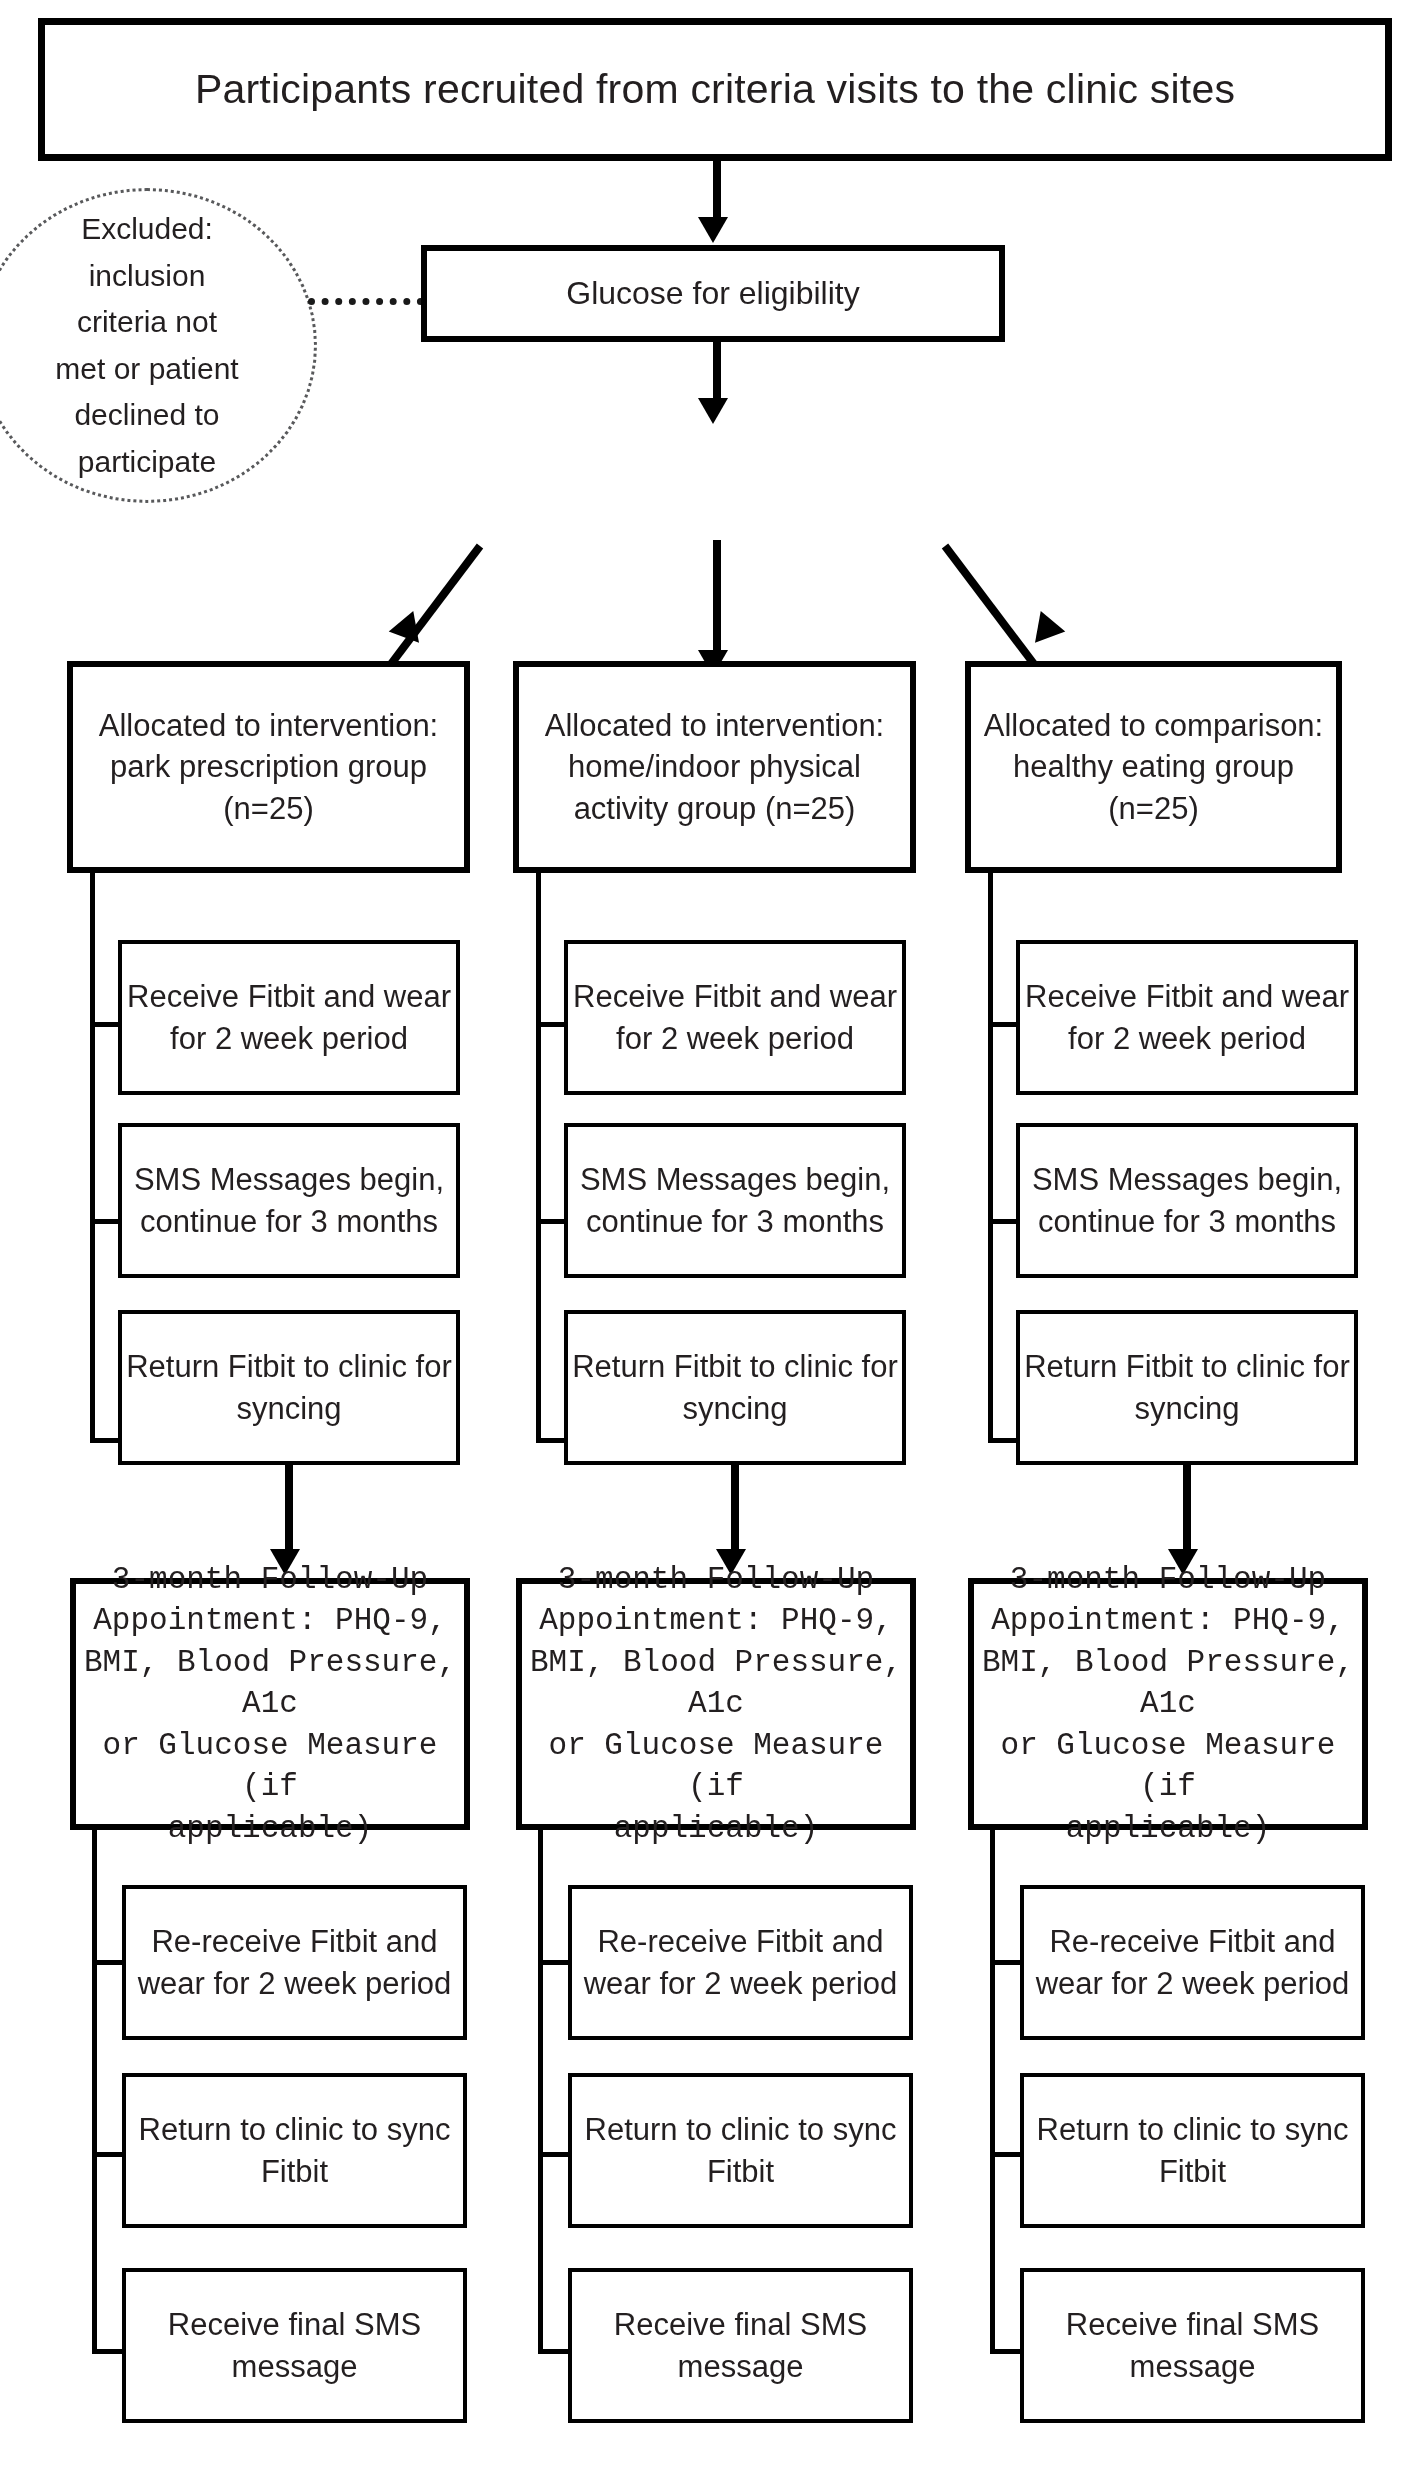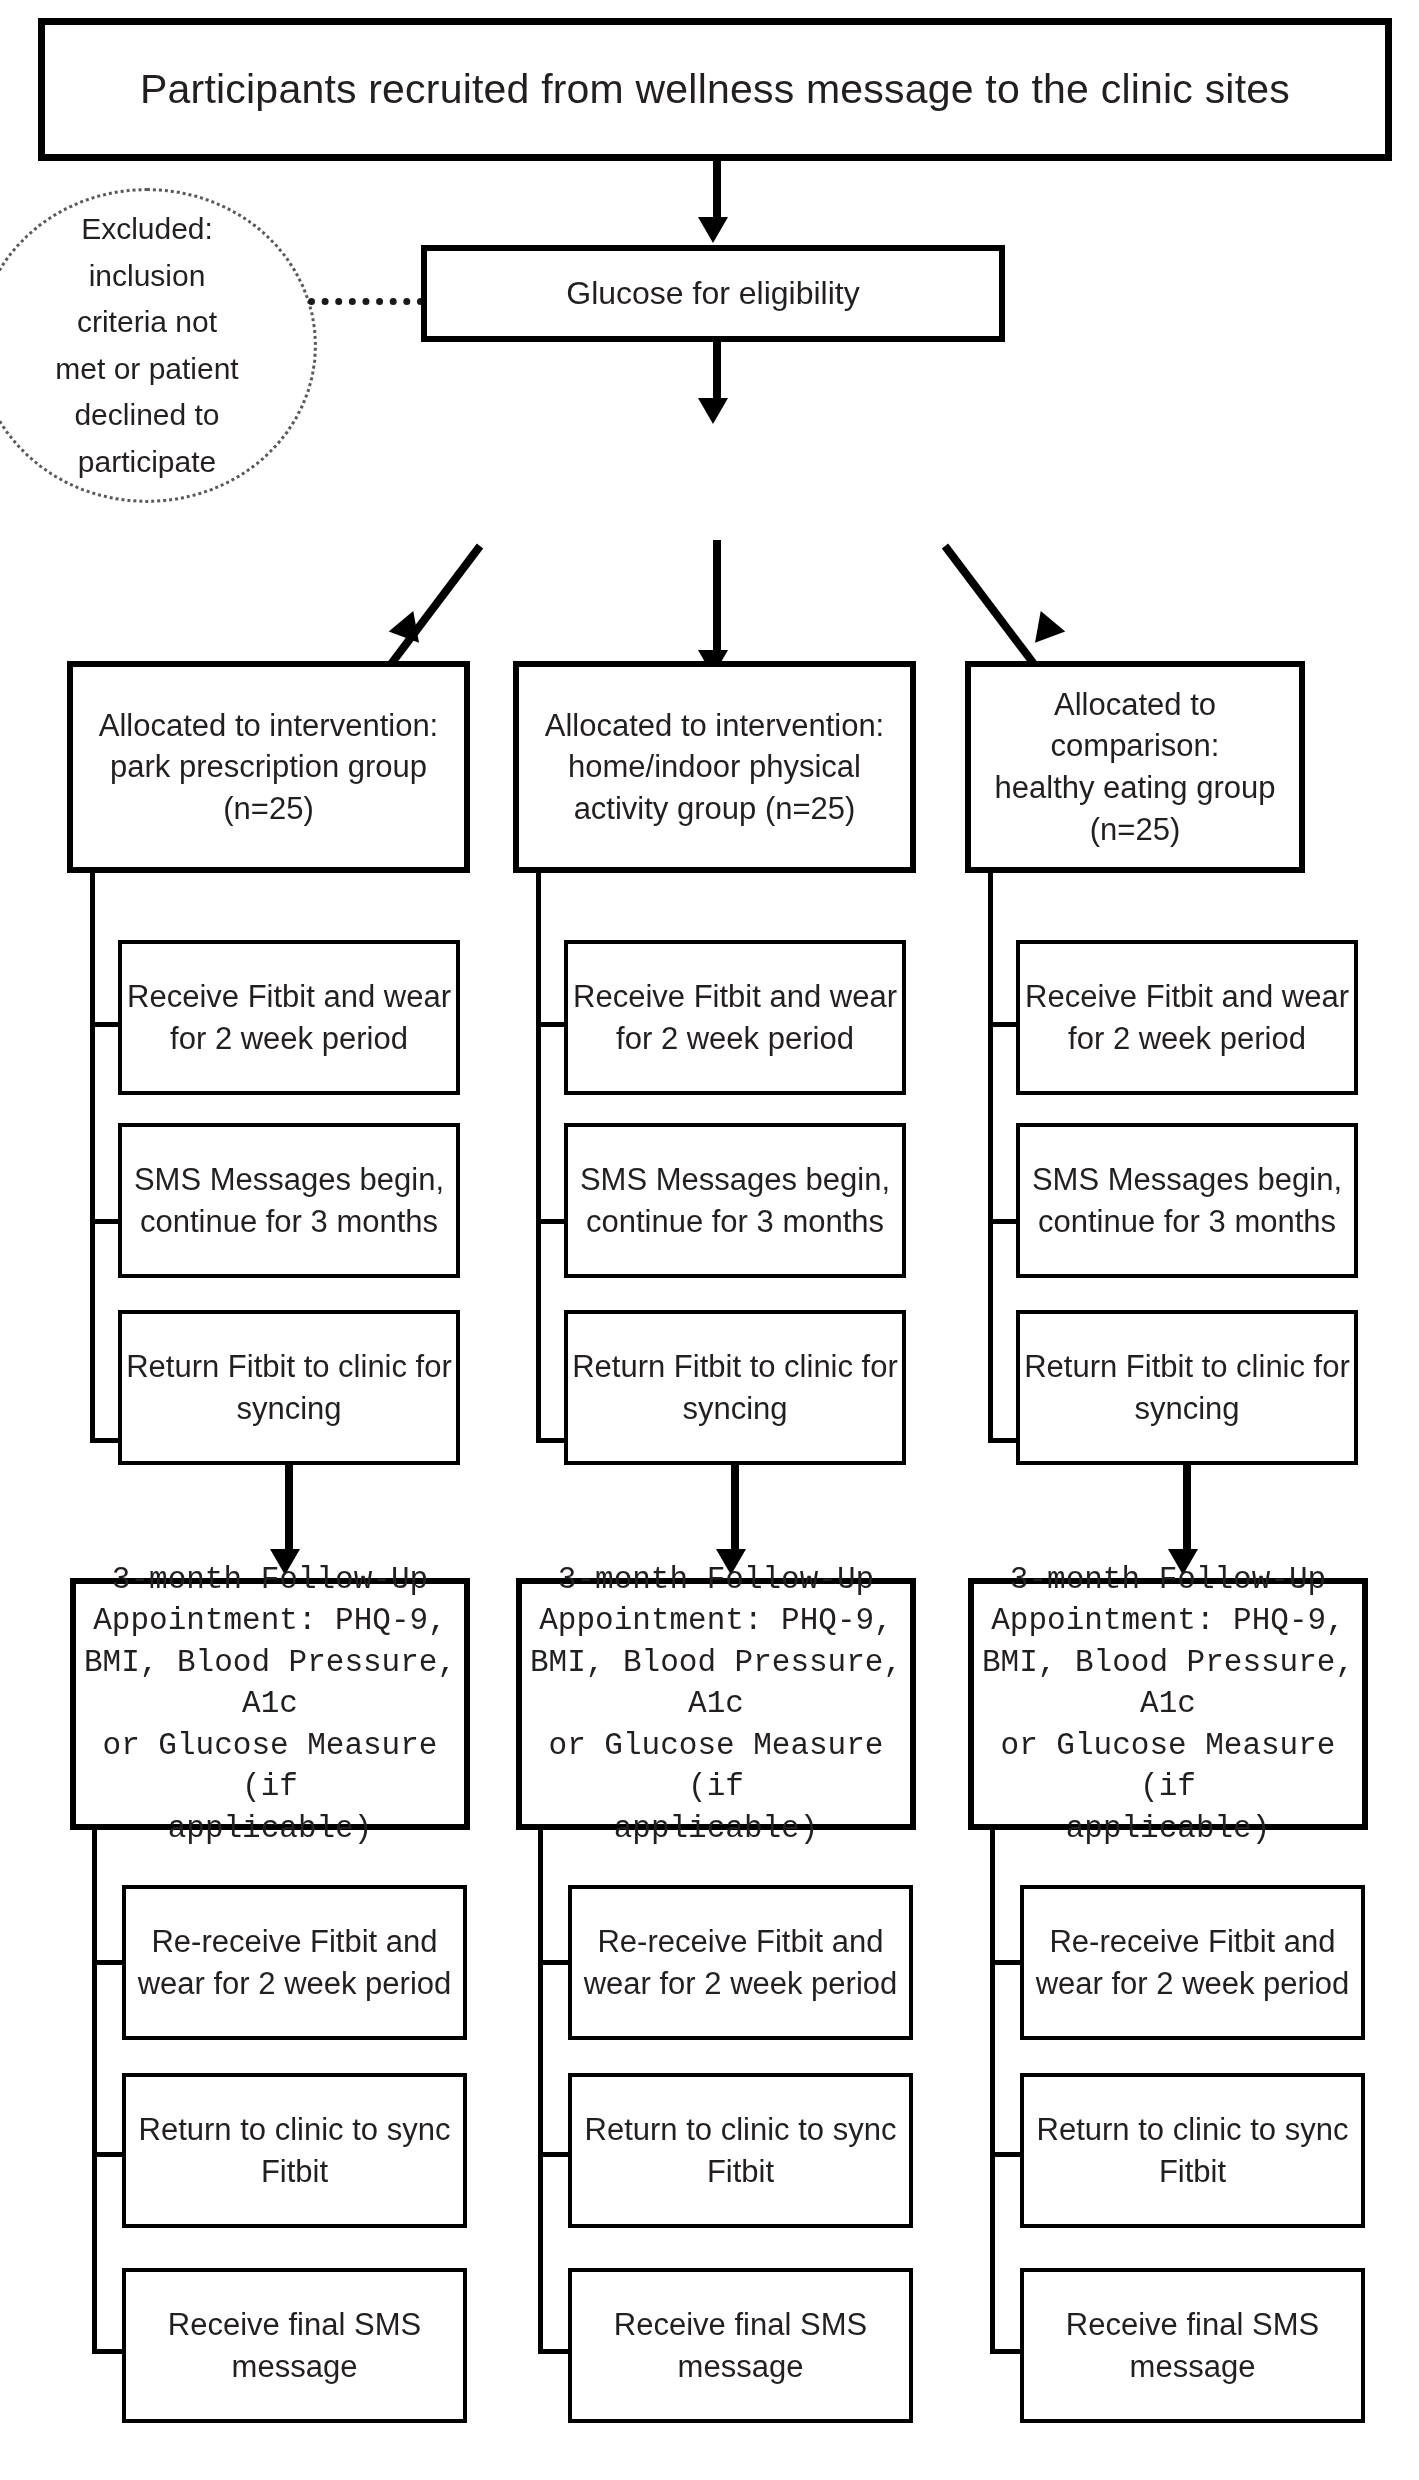--- a/index.html
+++ b/index.html
@@ -117,21 +117,21 @@
     border-top: 7px dotted #1a1a1a;
     z-index: 2;
   }
 </style>
 </head>
 <body>
 
 <div id="canvas">
 
   <div class="node node-title" style="left:38px; top:18px; width:1354px; height:143px; border-width:7px;">
-    <span>Participants recruited from wellness message to the clinic sites</span>
+    <span>Participants recruited from criteria visits to the clinic sites</span>
   </div>
 
   <div class="vline" style="left:713px; top:161px; height:62px;"></div>
   <div class="arrowhead" style="left:698px; top:217px;"></div>
 
   <div class="circle" style="left:-23px; top:188px; width:340px; height:315px;">
     <span>Excluded:
 inclusion
 criteria not
 met or patient
@@ -257,21 +257,21 @@
   </div>
   <div class="node node-sub" style="left:568px; top:2073px; width:345px; height:155px;">
     <span>Return to clinic to sync
 Fitbit</span>
   </div>
   <div class="node node-sub" style="left:568px; top:2268px; width:345px; height:155px;">
     <span>Receive final SMS
 message</span>
   </div>
 
-  <div class="node node-alloc" style="left:965px; top:661px; width:340px; height:212px; border-width:6px;">
+  <div class="node node-alloc" style="left:965px; top:661px; width:377px; height:212px; border-width:6px;">
     <span>Allocated to comparison:
 healthy eating group
 (n=25)</span>
   </div>
 
   <div class="bracket-spine" style="left:988px; top:873px; height:570px;"></div>
   <div class="bracket-stub" style="left:988px; top:1022px; width:32px;"></div>
   <div class="bracket-stub" style="left:988px; top:1219px; width:32px;"></div>
   <div class="bracket-stub" style="left:988px; top:1438px; width:32px;"></div>
 

